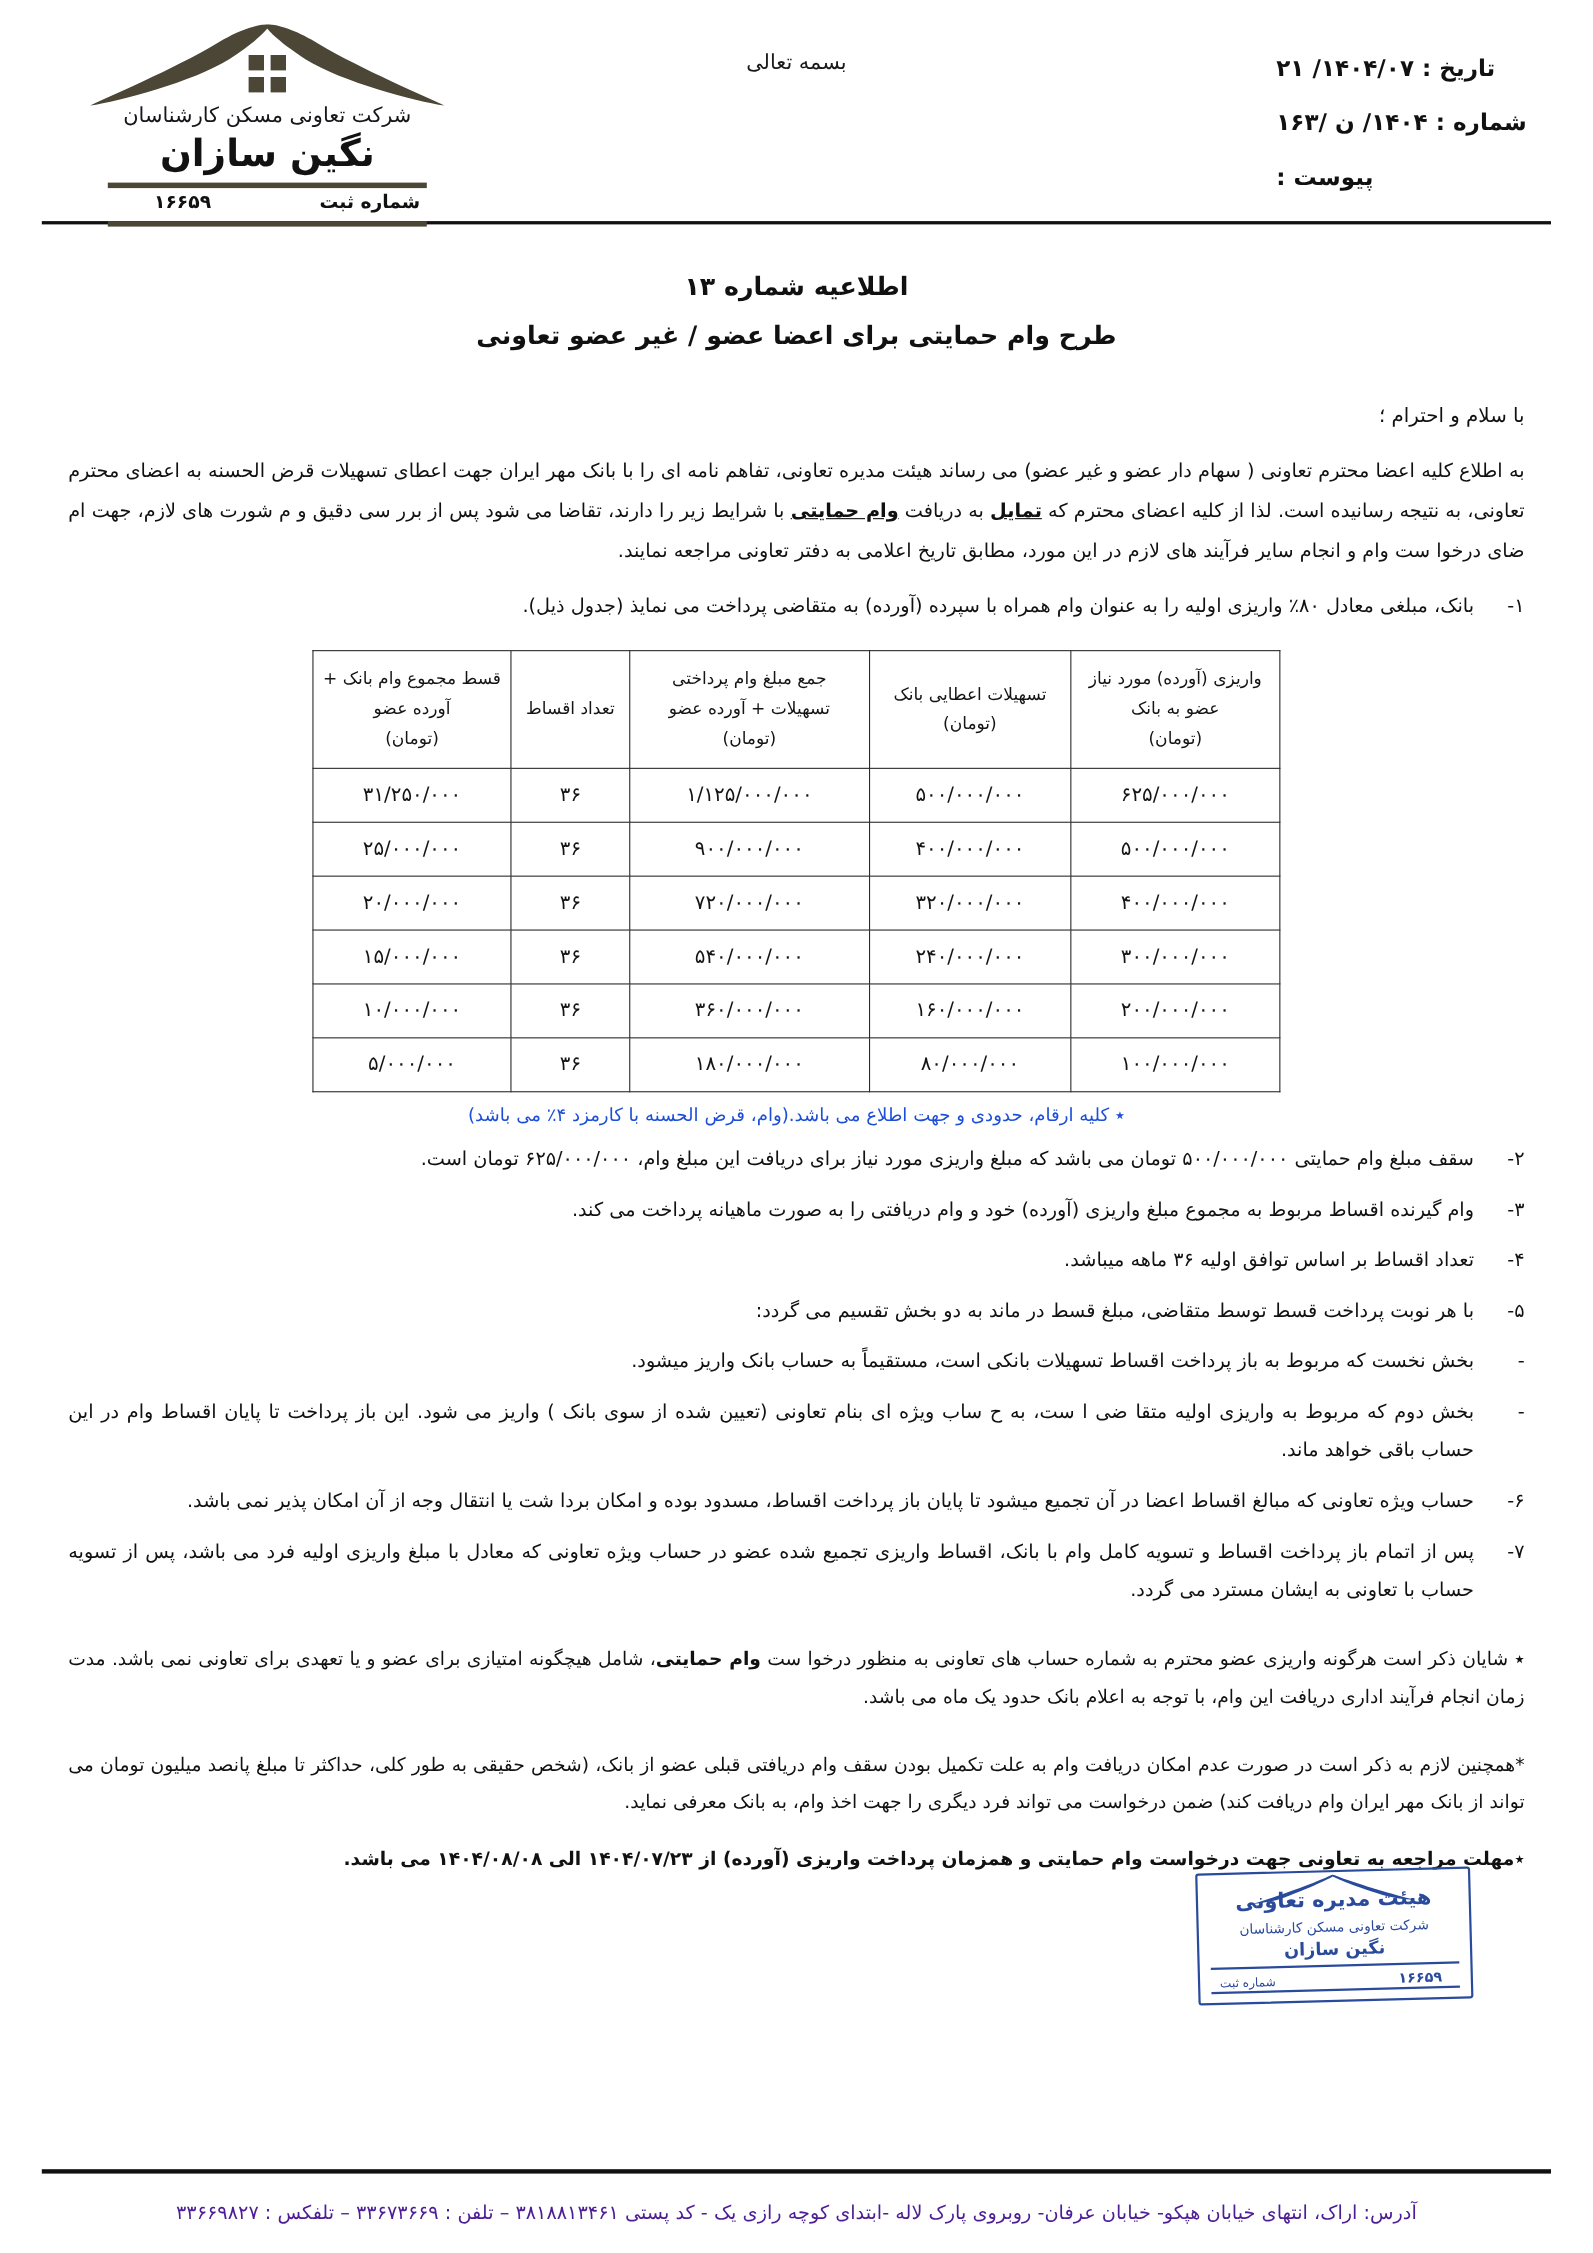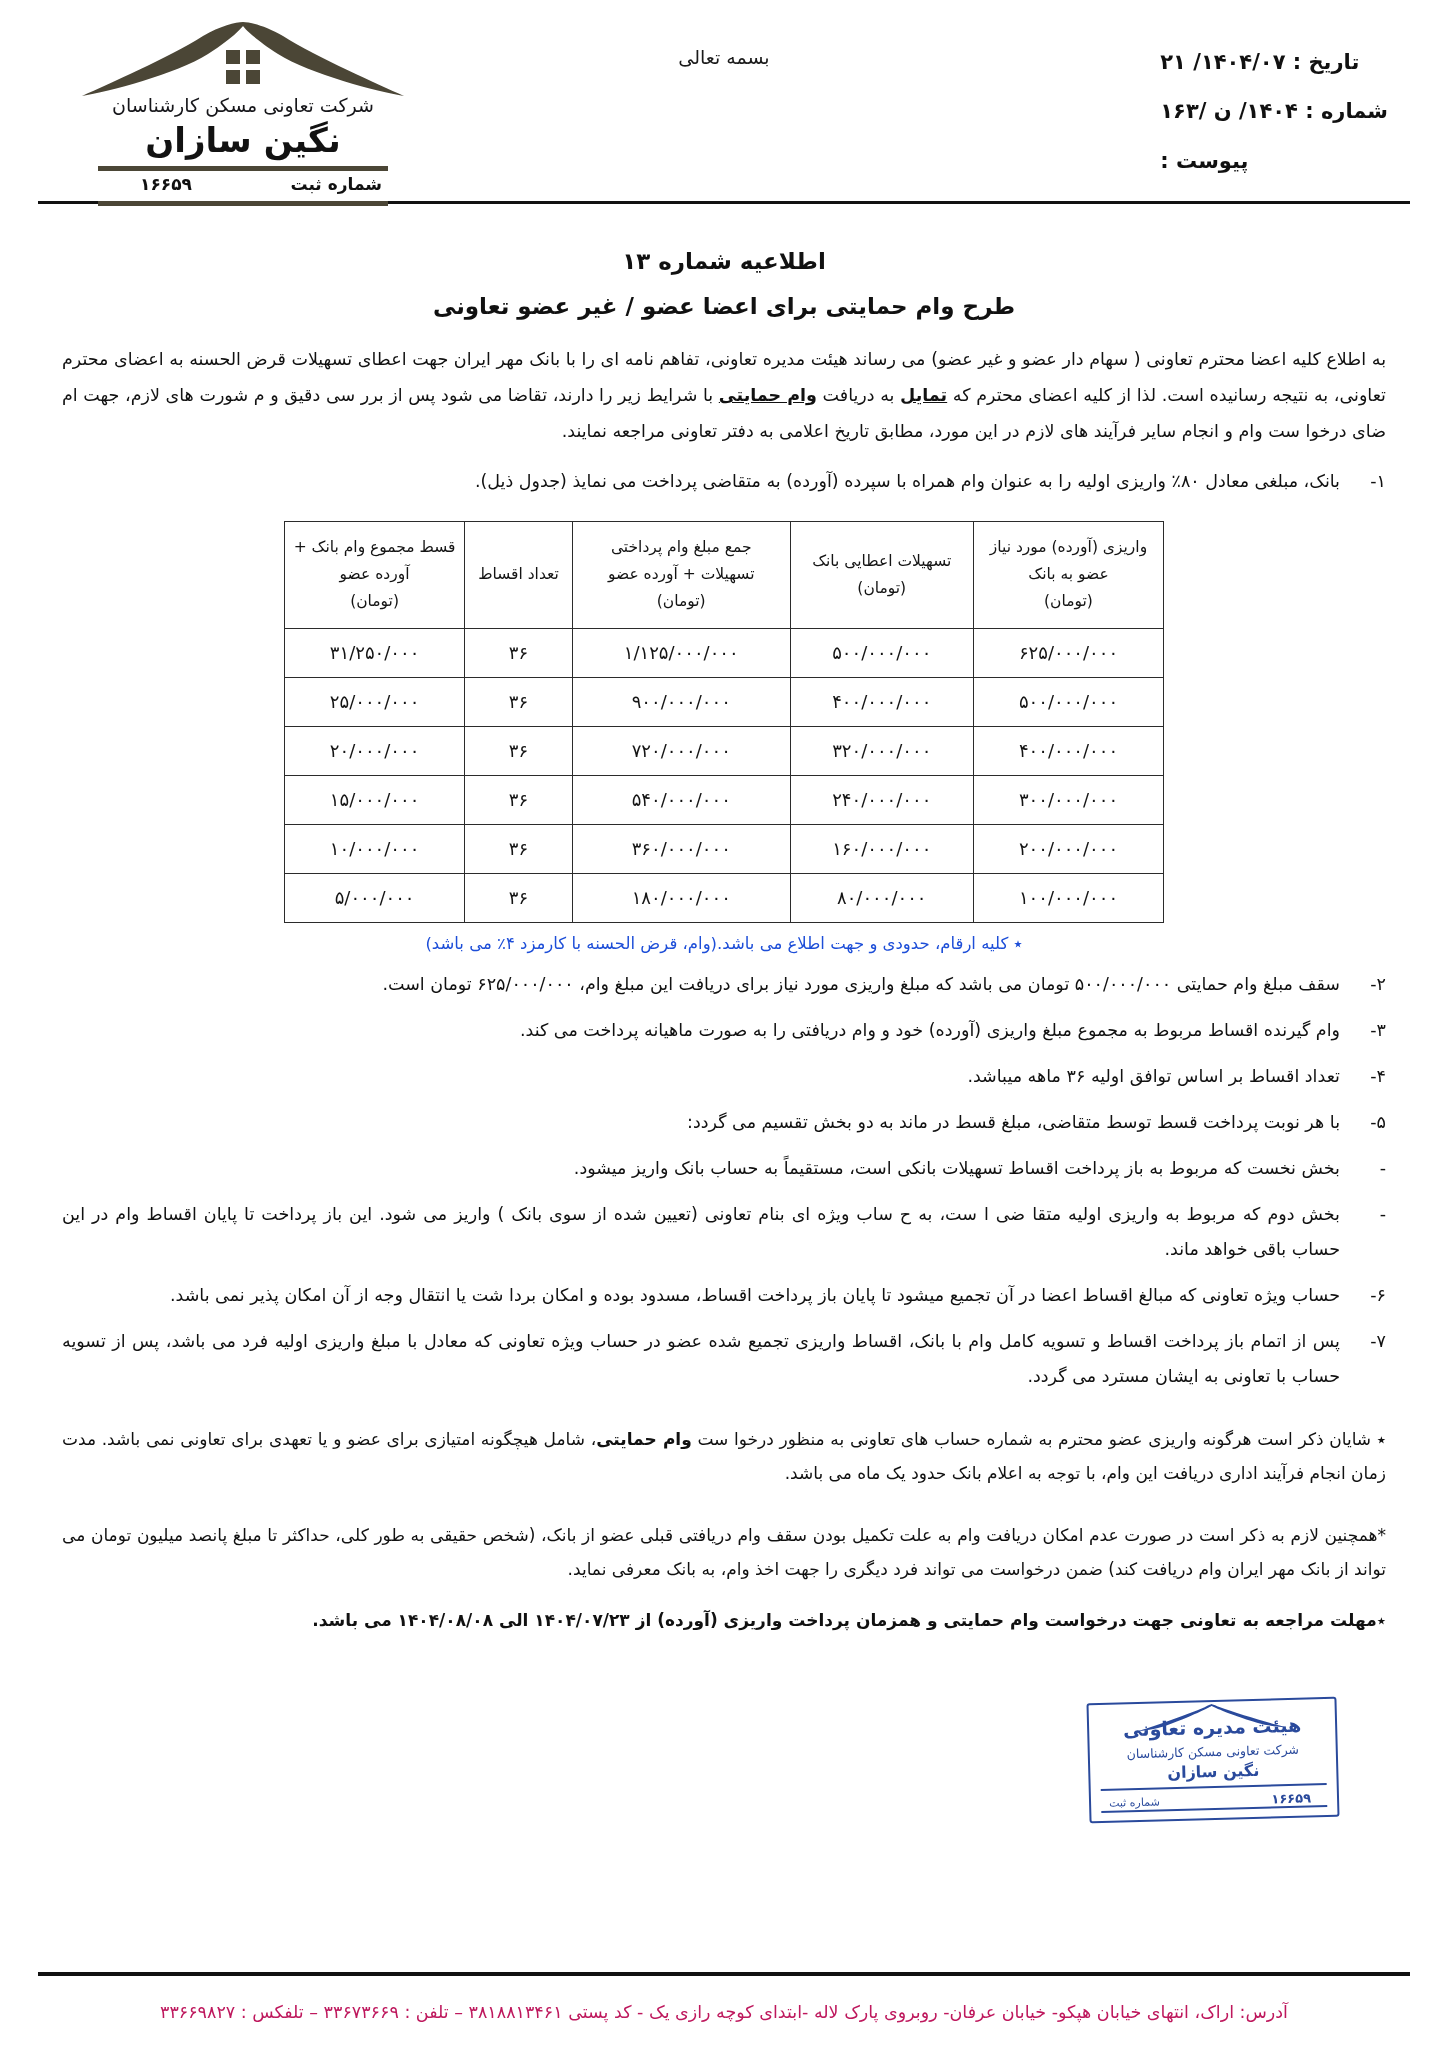--- a/index.html
+++ b/index.html
@@ -321,21 +321,21 @@
   }
   .rule-bot {
     border-top: 4px solid #111;
     margin-bottom: 26px;
   }
   .footer-text {
     direction: rtl;
     text-align: center;
     font-size: 17.5px;
     font-weight: 400;
-    color: #be185d;
+    color: #4c1d95;
     white-space: nowrap;
   }
 </style>
 </head>
 <body>
 
 <div class="page">
 
   <div class="header">
 
@@ -376,20 +376,21 @@
 
   <div class="rule-top"></div>
 
   <div class="content">
 
     <div class="titles">
       <div class="title-1">اطلاعیه شماره ۱۳</div>
       <div class="title-2">طرح وام حمایتی برای اعضا عضو / غیر عضو تعاونی</div>
     </div>
 
+    <div class="greeting">با سلام و احترام ؛</div>
 
     <div class="para">
       <span>به اطلاع کلیه اعضا محترم تعاونی ( سهام دار عضو و غیر عضو) می رساند هیئت مدیره تعاونی، تفاهم نامه ای را با بانک مهر ایران جهت اعطای تسهیلات قرض الحسنه به اعضای محترم تعاونی، به نتیجه رسانیده است. لذا از کلیه اعضای محترم که </span><span class="u">تمایل</span><span> به دریافت </span><span class="u">وام حمایتی</span><span> با شرایط زیر را دارند، تقاضا می شود پس از برر سی دقیق و م شورت های لازم، جهت ام ضای درخوا ست وام و انجام  سایر فرآیند های لازم در این مورد، مطابق تاریخ اعلامی به دفتر تعاونی مراجعه نمایند.</span>
     </div>
 
     <div class="list">
       <div class="li">
         <span class="mark">۱-</span>
         <span class="txt">بانک، مبلغی معادل ۸۰٪ واریزی اولیه را به عنوان وام همراه با سپرده (آورده) به متقاضی پرداخت می نمایذ (جدول ذیل).</span>
       </div>

